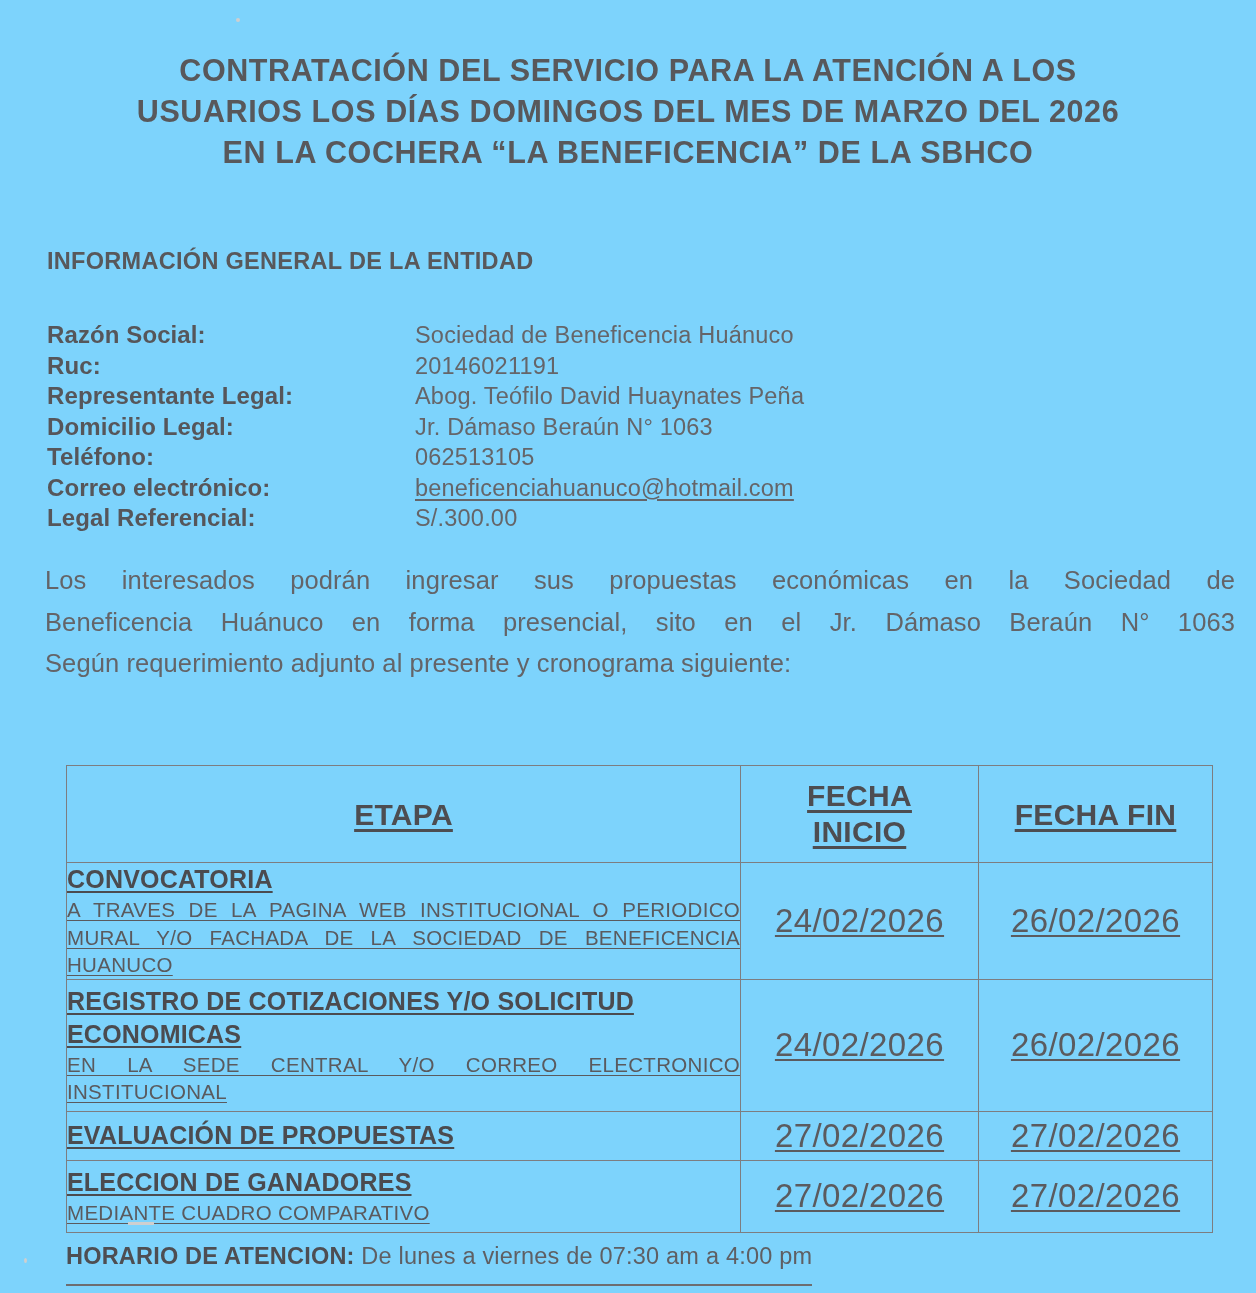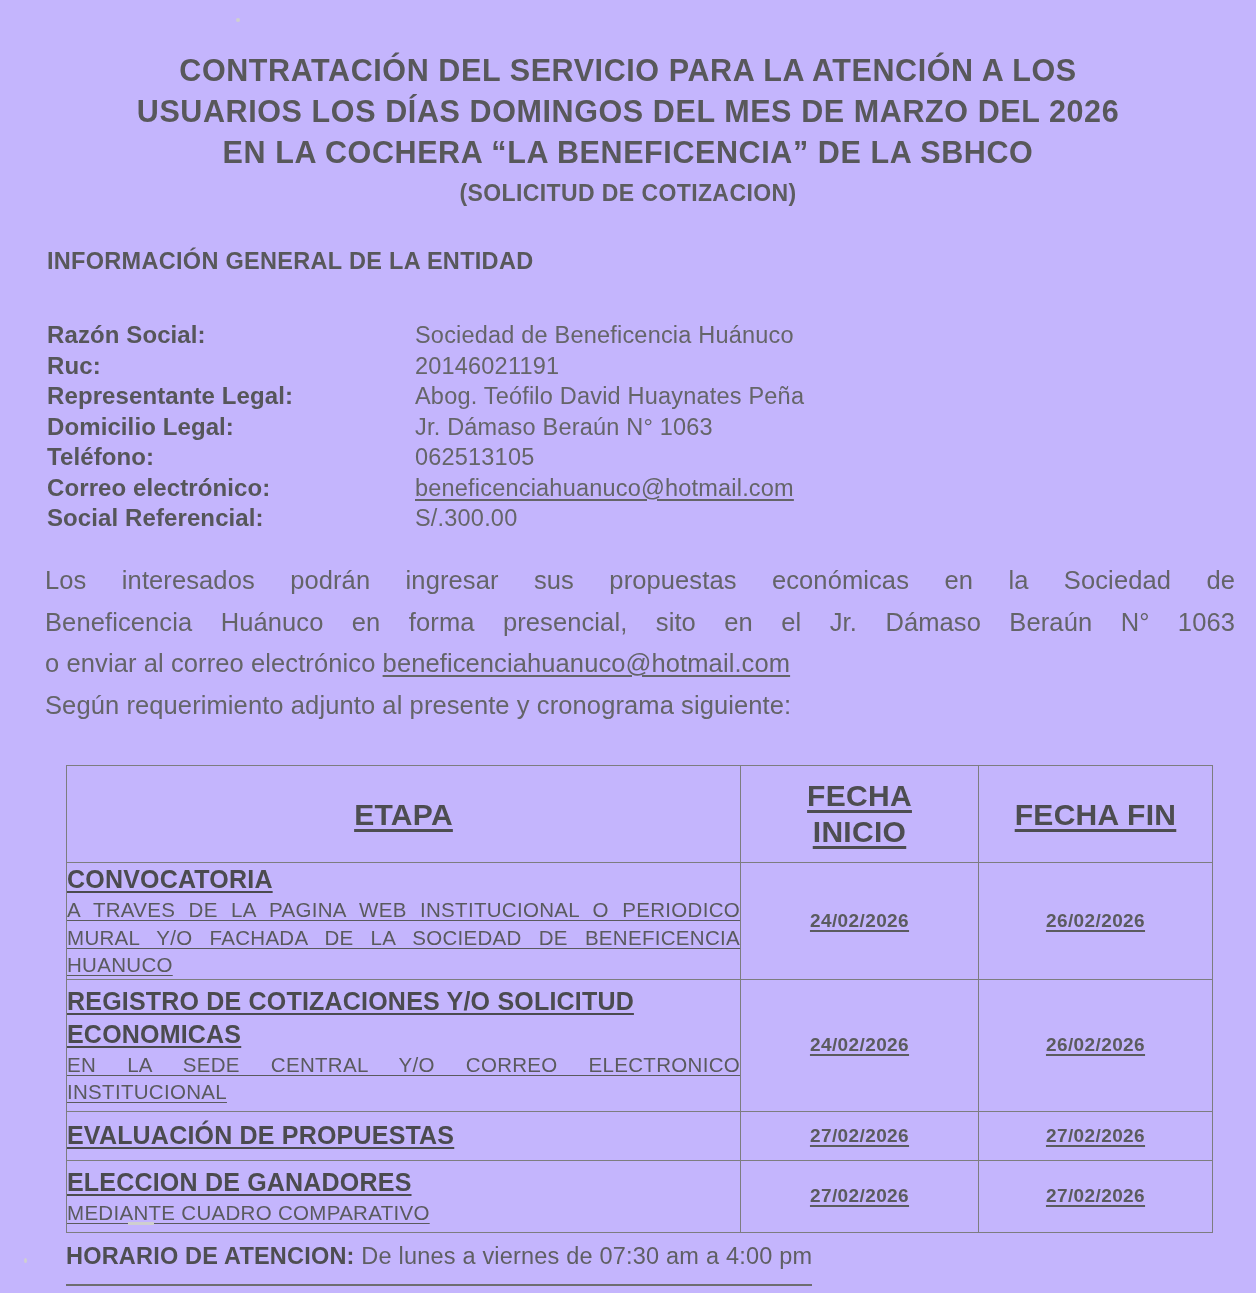--- a/index.html
+++ b/index.html
@@ -12,21 +12,21 @@
     height: 1293px;
     position: relative;
     font-family: "Liberation Sans", sans-serif;
     color: #555558;
     overflow: hidden;
   }
 
   .page {
     position: absolute;
     inset: 0;
-    background: #c4b5fd;
+    background: #7dd3fc;
   }
 
   
   .title-block {
     position: absolute;
     left: 0;
     right: 0;
     top: 50px;
     text-align: center;
   }
@@ -179,22 +179,22 @@
     text-align-last: left;
   }
   .row-tall     { height: 112px; }
   .row-tall2    { height: 132px; }
   .row-short    { height: 49px; margin-top: 46px; }
   .row-medium   { height: 72px; }
 
   .date-cell { text-align: center; }
   .date-text {
     display: inline-block;
-    font-size: 19px;
-    font-weight: 700;
+    font-size: 33px;
+    font-weight: 400;
     letter-spacing: 0.4px;
     color: #5b5b5f;
     text-decoration: underline;
     text-underline-offset: 3px;
     text-decoration-thickness: 1.6px;
   }
 
   
   .footer {
     position: absolute;
@@ -229,21 +229,20 @@
 </style>
 </head>
 <body>
 
 <div class="page">
 
   <div class="title-block">
     <div class="title-line">CONTRATACIÓN DEL SERVICIO PARA LA ATENCIÓN A LOS</div>
     <div class="title-line">USUARIOS LOS DÍAS DOMINGOS DEL MES DE MARZO DEL 2026</div>
     <div class="title-line">EN LA COCHERA “LA BENEFICENCIA” DE LA SBHCO</div>
-    <div class="subtitle-line">(SOLICITUD DE COTIZACION)</div>
   </div>
 
   <div class="section-heading">INFORMACIÓN GENERAL DE LA ENTIDAD</div>
 
   <div class="info-list">
 
     <div class="info-row">
       <div class="info-label">Razón Social:</div>
       <div class="info-value">Sociedad de Beneficencia Huánuco</div>
     </div>
@@ -267,30 +266,29 @@
       <div class="info-label">Teléfono:</div>
       <div class="info-value">062513105</div>
     </div>
 
     <div class="info-row">
       <div class="info-label">Correo electrónico:</div>
       <div class="info-value link">beneficenciahuanuco@hotmail.com</div>
     </div>
 
     <div class="info-row">
-      <div class="info-label">Social Referencial:</div>
+      <div class="info-label">Legal Referencial:</div>
       <div class="info-value">S/.300.00</div>
     </div>
 
   </div>
 
   <div class="para">
     <span class="just">Los interesados podrán ingresar sus propuestas económicas en la Sociedad de</span>
     <span class="just">Beneficencia Huánuco en forma presencial, sito en el Jr. Dámaso Beraún N° 1063</span>
-    <span class="normal"><span>o enviar al correo electrónico </span><span class="ulink">beneficenciahuanuco@hotmail.com</span></span>
     <span class="normal">Según requerimiento adjunto al presente y cronograma siguiente:</span>
   </div>
 
   <table class="cronograma">
     <colgroup>
       <col class="col-etapa">
       <col class="col-inicio">
       <col class="col-fin">
     </colgroup>
     <thead>

